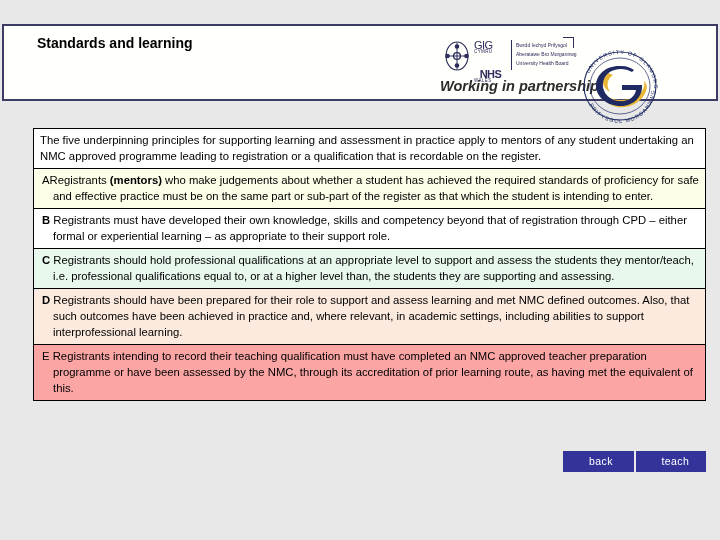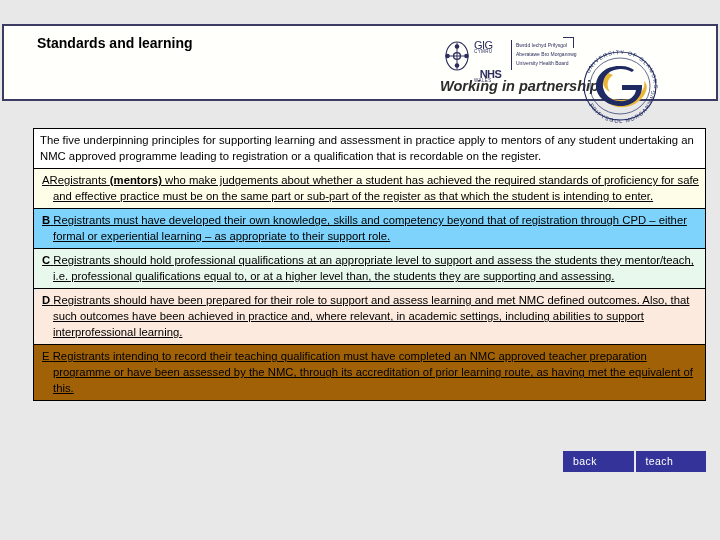--- a/index.html
+++ b/index.html
@@ -163,32 +163,31 @@
   }
   .row-header td {
     background: #b6e1e6;
     font-weight: bold;
     font-size: 11.5px;
     padding-top: 2px;
     padding-bottom: 3px;
   }
   .row-intro td   { background: #ffffff; }
   .row-a td       { background: #fdfde8; }
-  .row-b td       { background: #7dd3fc; margin-left: 8px; }
+  .row-b td       { background: #ffffff; margin-left: 8px; }
   .row-c td       { background: #e8f8ed; margin-left: 41px; }
   .row-d td       { background: #fdeade; border-radius: 6px; }
-  .row-e td       { background: #a16207; }
+  .row-e td       { background: #fca5a5; }
 
   .cell-body {
     display: block;
   }
   .hang {
     padding-left: 13px;
     text-indent: -11px;
-    text-decoration: underline;
   }
   .hang-intro {
     padding-left: 0px;
   }
   .bold { font-weight: bold; }
 
   
   #nav-buttons {
     position: absolute;
     left: 563px;
@@ -197,21 +196,21 @@
     height: 21px;
     display: flex;
     gap: 2px;
   }
   .nav-button {
     flex: 1 1 0;
     background: #333399;
     color: #ffffff;
     font-size: 10.5px;
     line-height: 21px;
-    padding-left: 10px;
+    padding-left: 26px;
     box-sizing: border-box;
     cursor: pointer;
     letter-spacing: 0.4px;
   }
 </style>
 </head>
 <body>
 
 <div id="header-banner">
 

